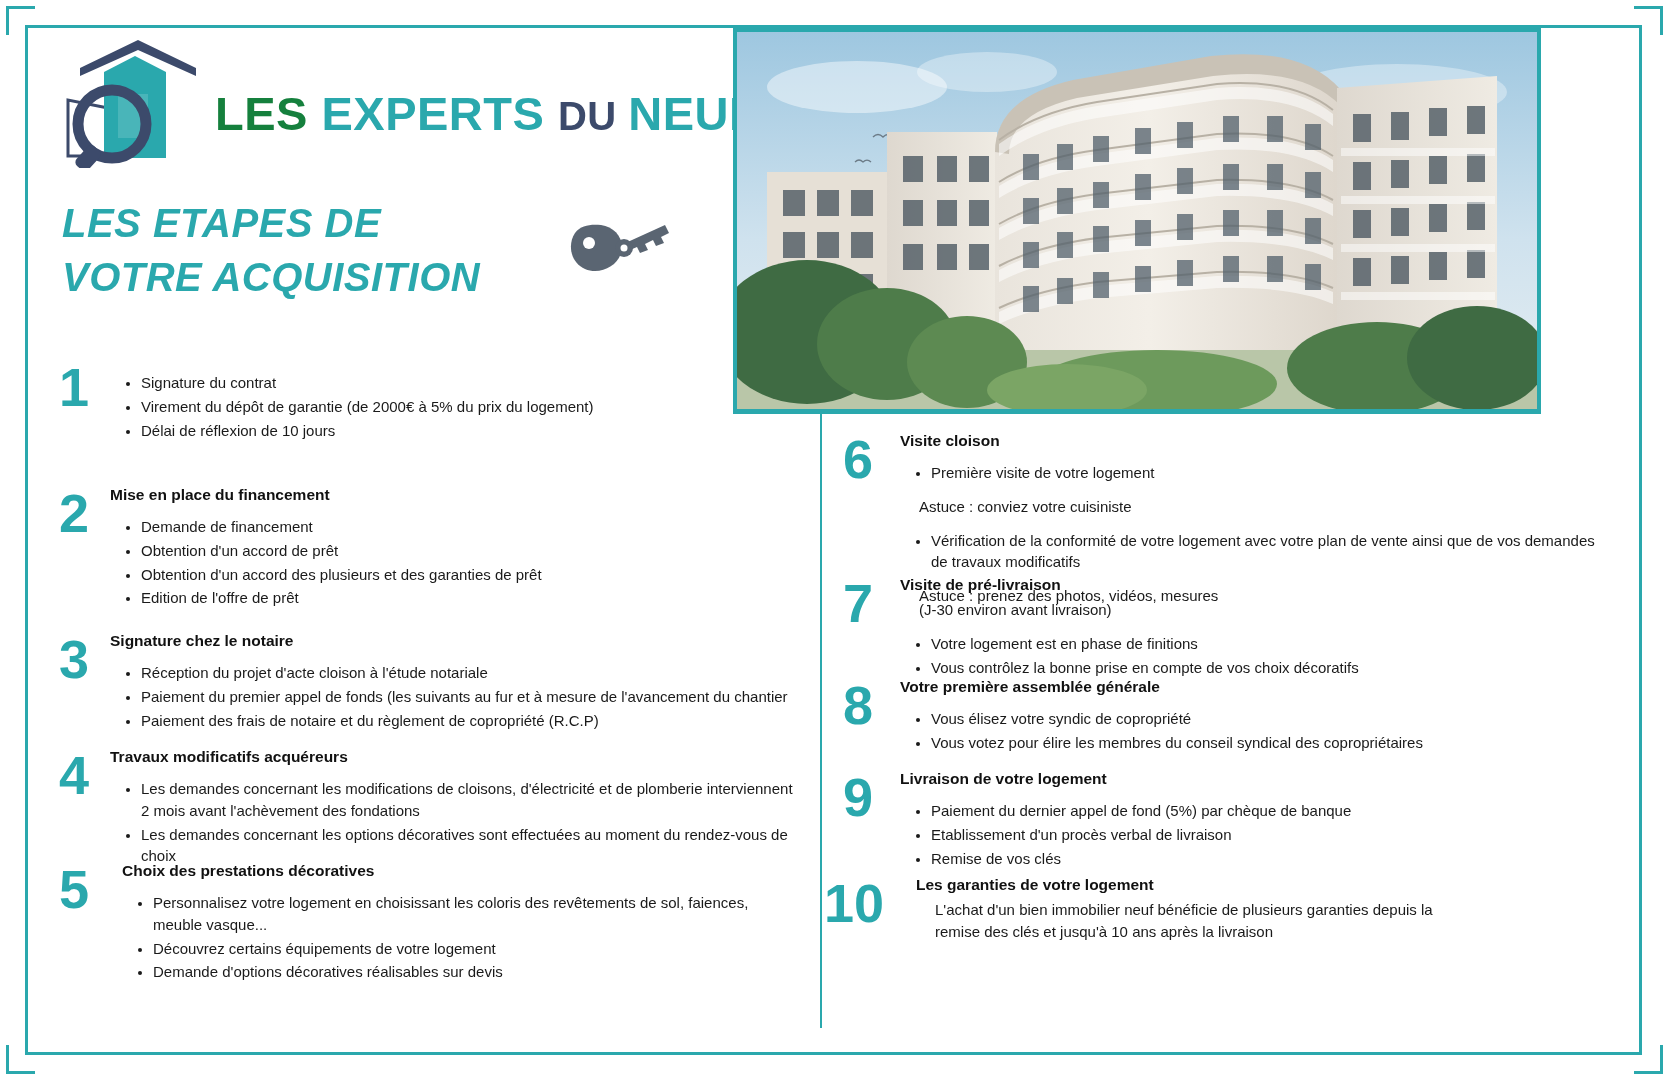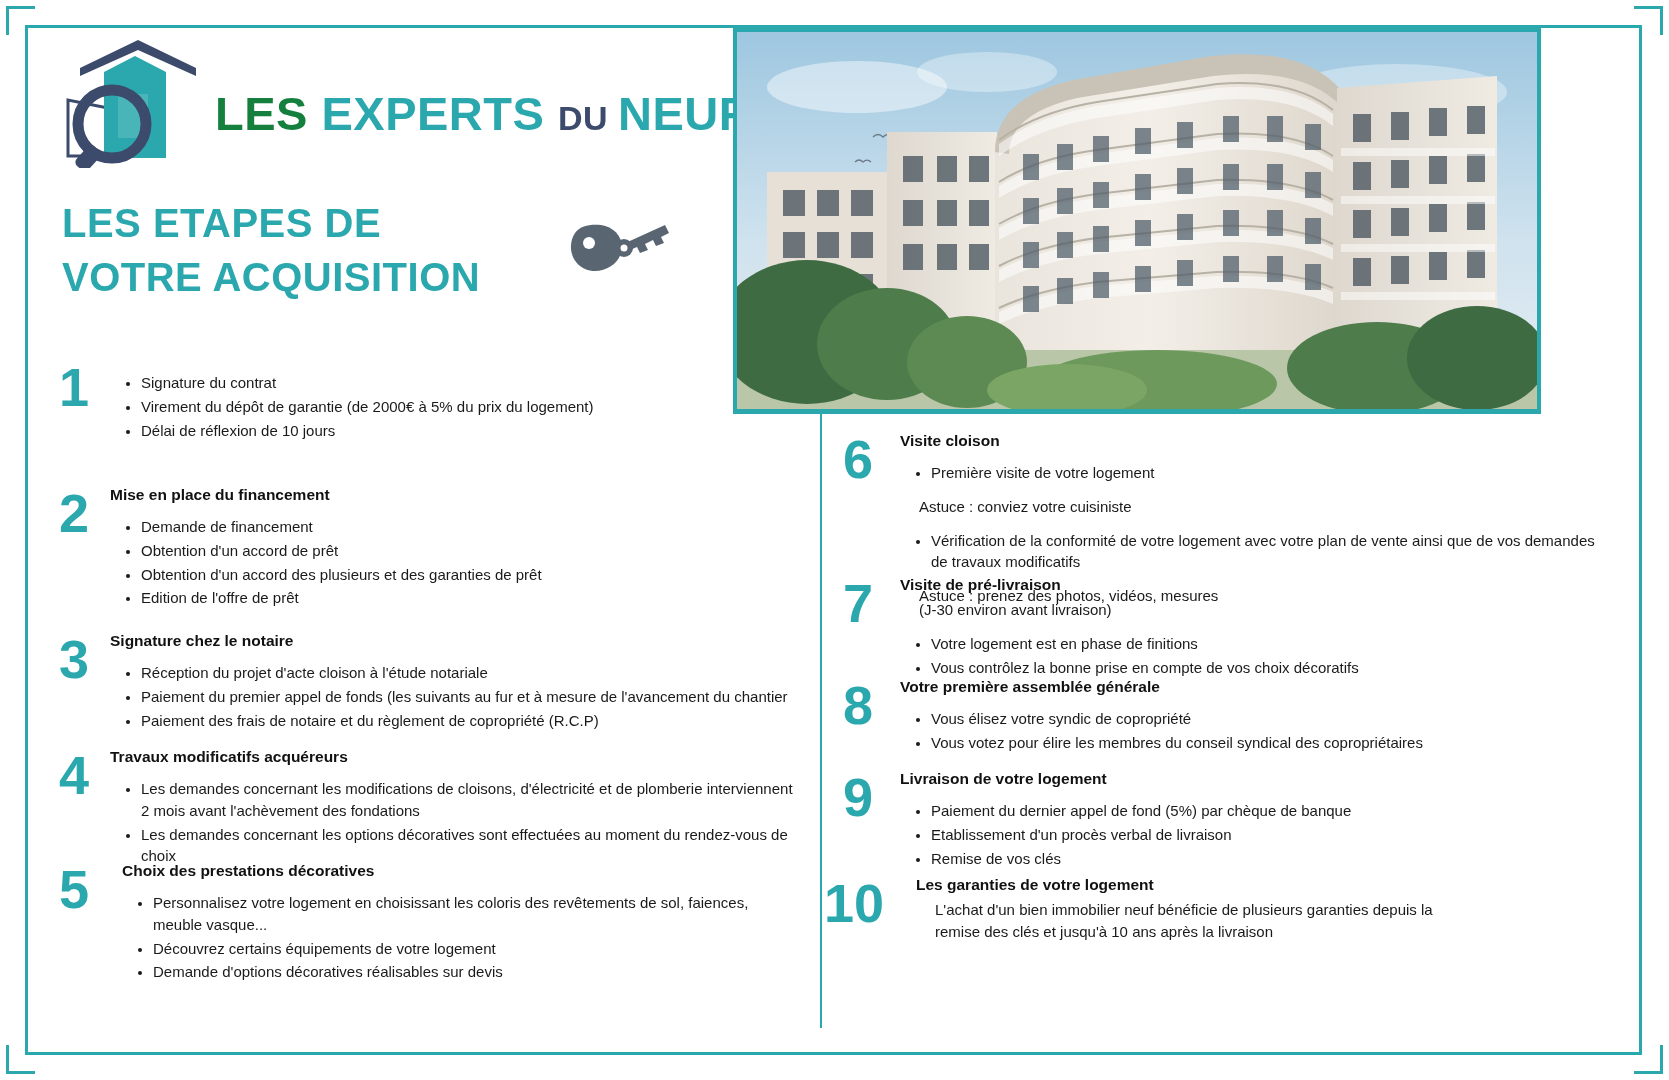--- a/index.html
+++ b/index.html
@@ -58,33 +58,34 @@
     position: absolute;
     left: 155px;
     top: 48px;
     font-size: 47px;
     font-weight: bold;
     letter-spacing: 0.5px;
     white-space: nowrap;
   }
   .logo-text .les { color: #15803d; }
   .logo-text .experts { color: #2aa8ad; }
-  .logo-text .du { color: #3c4a6b; font-size: 34px; }
+  .logo-text .du { color: #3c4a6b; font-size: 40px; }
   .logo-text .neuf { color: #2aa8ad; }
 
   
   .title {
     position: absolute;
     left: 62px;
     top: 196px;
     font-size: 40px;
     font-weight: bold;
     color: #2aa8ad;
     line-height: 1.35;
     letter-spacing: 0.5px;
+    font-style: italic;
   }
   .keys-icon {
     position: absolute;
     left: 565px;
     top: 215px;
     width: 110px;
     height: 70px;
   }
 
   

